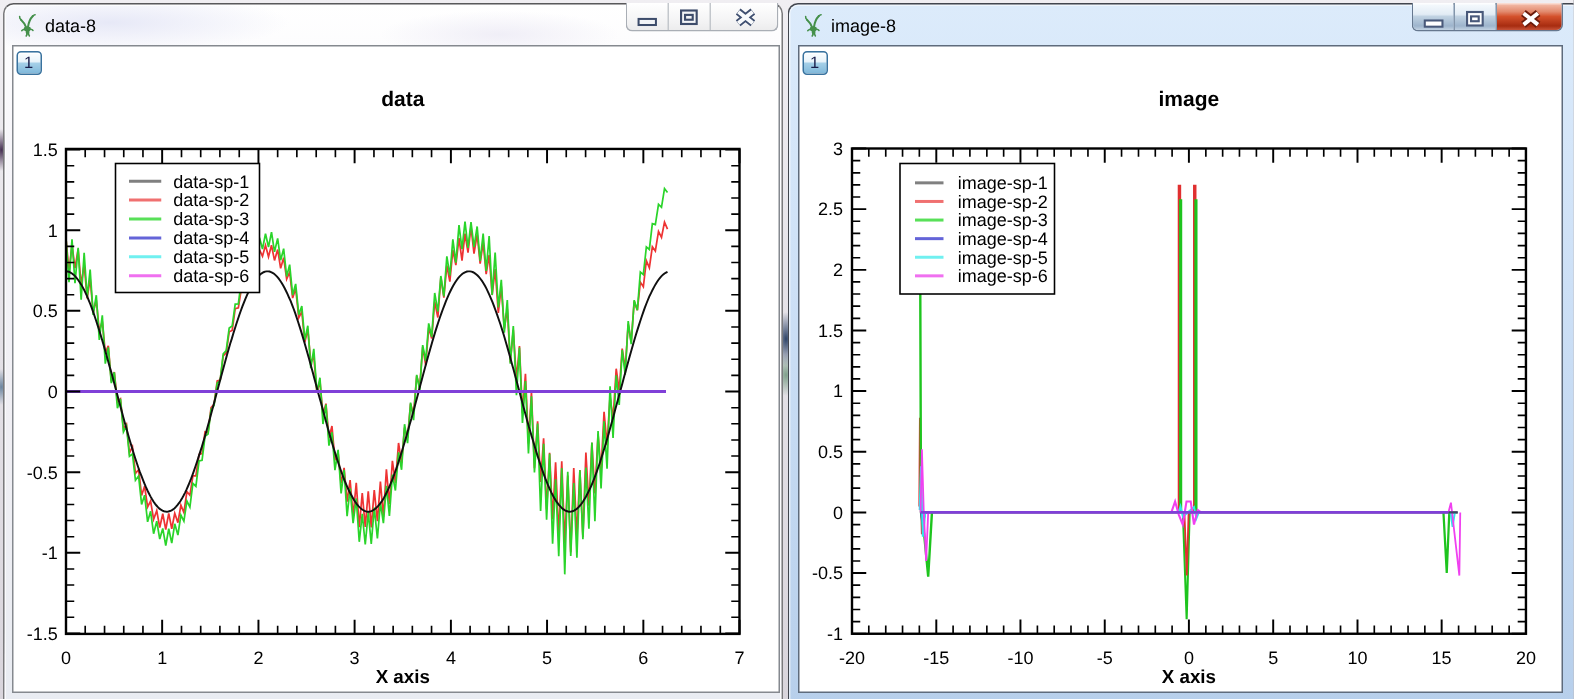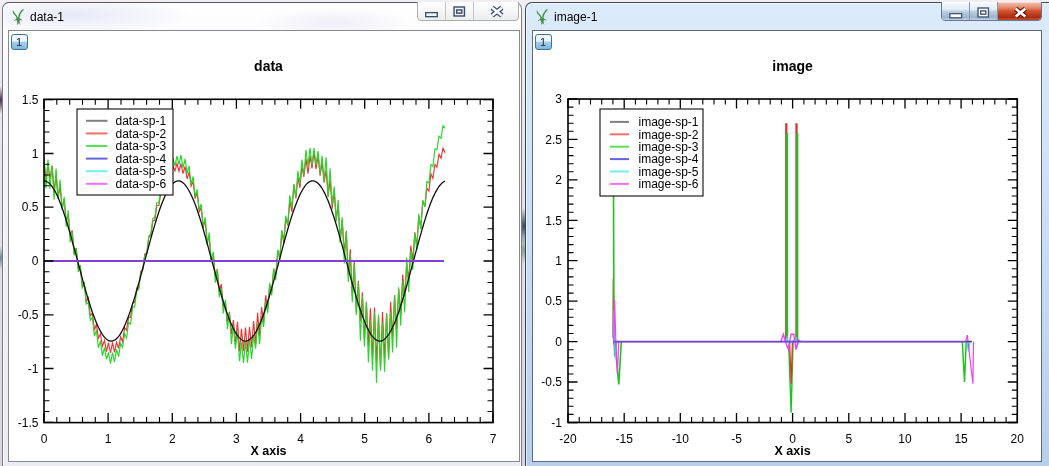--- a/index.html
+++ b/index.html
@@ -47,36 +47,36 @@
 <path d="M8.6 10.2 C9.0 7.4 10.2 4.4 11.9 2.7" stroke-width="1.35"></path>
 <path d="M11.9 2.7 C12.4 2.2 12.9 1.9 13.4 1.8" stroke-width="1.05"></path>
 <path d="M6.0 11.7 C5.3 11.8 4.8 12.1 4.5 12.5" stroke-width="1.0"></path>
 <path d="M10.5 11.5 C11.2 11.6 11.7 11.9 12.0 12.3" stroke-width="1.0"></path>
 <path d="M8.1 14.2 C8.0 15.0 7.8 15.6 7.5 16.0" stroke-width="1.1"></path>
 <path d="M8.9 14.2 C9.1 15.0 9.3 15.6 9.6 16.0" stroke-width="1.0"></path>
 </g>
 <ellipse cx="8.2" cy="11.3" rx="2.4" ry="1.6" fill="#44904a"></ellipse>
 <ellipse cx="8.4" cy="13.4" rx="1.3" ry="1.6" fill="#44904a"></ellipse>
 </svg>
-<div class="titletext" style="left:30px;">data-1</div>
+<div class="titletext" style="left:30px;">data-8</div>
 <svg width="18" height="19" viewBox="0 0 18 19" style="position:absolute;left:534px;top:8px">
 <g stroke="#44904a" fill="none" stroke-linecap="round">
 <path d="M7.6 10.6 C6.8 8.6 5.6 6.6 4.0 5.2" stroke-width="1.3"></path>
 <path d="M4.0 5.2 C3.4 4.6 3.0 3.8 3.1 3.1" stroke-width="1.05"></path>
 <path d="M8.6 10.2 C9.0 7.4 10.2 4.4 11.9 2.7" stroke-width="1.35"></path>
 <path d="M11.9 2.7 C12.4 2.2 12.9 1.9 13.4 1.8" stroke-width="1.05"></path>
 <path d="M6.0 11.7 C5.3 11.8 4.8 12.1 4.5 12.5" stroke-width="1.0"></path>
 <path d="M10.5 11.5 C11.2 11.6 11.7 11.9 12.0 12.3" stroke-width="1.0"></path>
 <path d="M8.1 14.2 C8.0 15.0 7.8 15.6 7.5 16.0" stroke-width="1.1"></path>
 <path d="M8.9 14.2 C9.1 15.0 9.3 15.6 9.6 16.0" stroke-width="1.0"></path>
 </g>
 <ellipse cx="8.2" cy="11.3" rx="2.4" ry="1.6" fill="#44904a"></ellipse>
 <ellipse cx="8.4" cy="13.4" rx="1.3" ry="1.6" fill="#44904a"></ellipse>
 </svg>
-<div class="titletext" style="left:554px;">image-1</div>
+<div class="titletext" style="left:554px;">image-8</div>
 
 <div class="btngroup" id="btnsL">
   <div class="btn" style="width:28px">
       <svg width="28" height="19" viewBox="0 0 28 19">
         <rect x="8" y="11.7" width="12" height="4.2" fill="#f2f4f7" stroke="#3d4c6b" stroke-width="1.4"></rect>
       </svg>
     </div>
   <div class="btn" style="width:27.5px">
       <svg width="28" height="19" viewBox="0 0 28 19">
         <rect x="8.5" y="5.8" width="11" height="9.5" fill="#f2f4f7" stroke="#3d4c6b" stroke-width="1.5"></rect>

